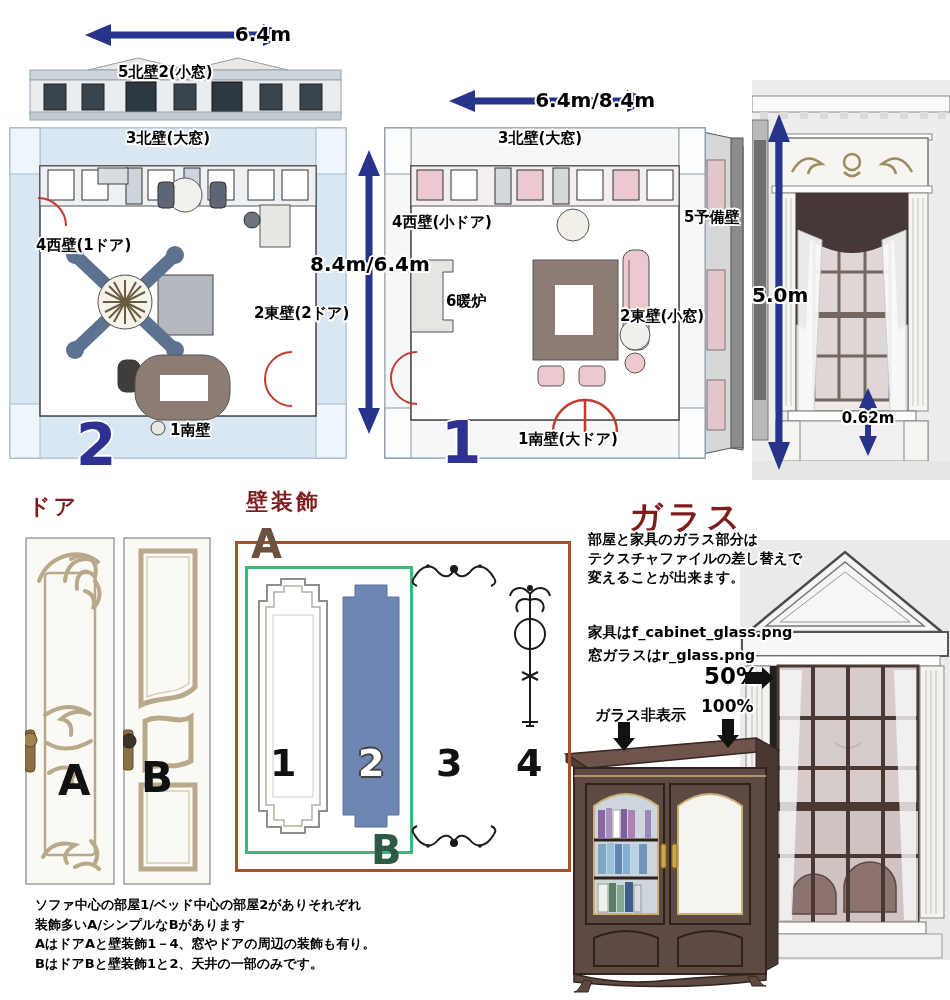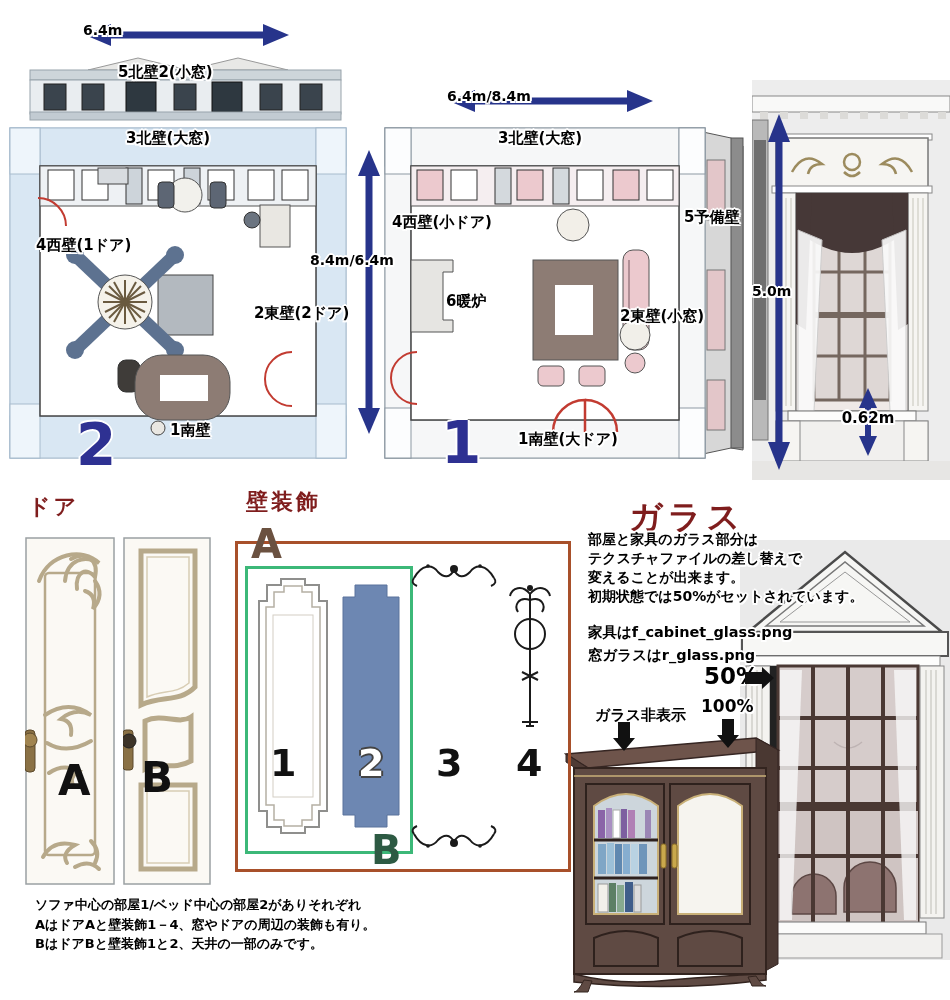--- a/index.html
+++ b/index.html
@@ -2,21 +2,21 @@
 <html><head>
 <meta charset="utf-8">
 <style>
   html,body{margin:0;padding:0;background:#fff;}
   #canvas{position:relative;width:950px;height:1000px;background:#fff;overflow:hidden;
           font-family:"DejaVu Sans","Liberation Sans",sans-serif;color:#000;}
   svg{position:absolute;display:block;}
   .lbl{position:absolute;font-size:15px;font-weight:bold;white-space:nowrap;z-index:6;line-height:1.1;}
   .ol{text-shadow:2px 0 0 #fff,-2px 0 0 #fff,0 2px 0 #fff,0 -2px 0 #fff,
       1.5px 1.5px 0 #fff,-1.5px -1.5px 0 #fff,1.5px -1.5px 0 #fff,-1.5px 1.5px 0 #fff;}
-  .dim{font-size:14px;text-align:left;}
+  .dim{font-size:20px;text-align:right;}
   .heading{position:absolute;font-size:22px;font-weight:bold;color:#7f1d1d;letter-spacing:3px;z-index:6;}
   .roomnum{position:absolute;font-size:58px;font-weight:900;color:#2e3192;line-height:1;z-index:6;
       text-shadow:2px 0 0 #fff,-2px 0 0 #fff,0 2px 0 #fff,0 -2px 0 #fff;}
   .bigletter{position:absolute;font-size:42px;font-weight:bold;color:#111;line-height:1;z-index:7;}
   .deconum{position:absolute;font-size:38px;font-weight:bold;color:#111;line-height:1;z-index:7;}
   .box{position:absolute;z-index:4;}
   .txtblock{position:absolute;z-index:6;}
   .txtblock div{white-space:nowrap;}
 </style>
 </head>
@@ -329,21 +329,20 @@
   <div class="deconum" style="left:270px;top:744px">1</div>
   <div class="deconum" style="left:358px;top:744px;color:#fff;text-shadow:2px 0 0 #444,-2px 0 0 #444,0 2px 0 #444,0 -2px 0 #444">2</div>
   <div class="deconum" style="left:436px;top:744px">3</div>
   <div class="deconum" style="left:516px;top:744px">4</div>
 
   <div class="heading" style="left:629px;top:495px;font-size:33px;letter-spacing:5px">ガラス</div>
   <div class="txtblock" style="left:588px;top:530px;font-size:14px;line-height:19px;font-weight:bold">
     <div class="ol">部屋と家具のガラス部分は</div>
     <div class="ol">テクスチャファイルの差し替えで</div>
     <div class="ol">変えることが出来ます。</div>
-    <div class="ol">初期状態では50%がセットされています。</div>
   </div>
   <div class="txtblock" style="left:588px;top:621px;font-size:14.5px;line-height:23px;font-weight:bold">
     <div class="ol">家具はf_cabinet_glass.png</div>
     <div class="ol">窓ガラスはr_glass.png</div>
   </div>
 
   <svg style="left:740px;top:540px" width="210" height="420" viewBox="0 0 210 420">
     <rect x="0" y="0" width="210" height="420" fill="#eaeaea"></rect>
     <polygon points="8,92 105,12 202,92" fill="#f6f6f4" stroke="#4a4a4a" stroke-width="2.5"></polygon>
     <polygon points="26,86 105,22 184,86" fill="none" stroke="#777" stroke-width="1.5"></polygon>
@@ -432,17 +431,18 @@
   <svg style="left:717px;top:719px;z-index:6" width="22" height="30">
     <polygon points="5,0 17,0 17,16 22,16 11,29 0,16 5,16" fill="#111"></polygon>
   </svg>
   <div class="lbl ol" style="left:595px;top:707px">ガラス非表示</div>
   <svg style="left:613px;top:722px;z-index:6" width="22" height="30">
     <polygon points="5,0 17,0 17,16 22,16 11,29 0,16 5,16" fill="#111"></polygon>
   </svg>
 
   <div class="txtblock" style="left:35px;top:895px;font-size:13px;line-height:19.5px;font-weight:bold">
     <div>ソファ中心の部屋1/ベッド中心の部屋2がありそれぞれ</div>
+    <div>装飾多いA/シンプルなBがあります</div>
     <div>AはドアAと壁装飾1－4、窓やドアの周辺の装飾も有り。</div>
     <div>BはドアBと壁装飾1と2、天井の一部のみです。</div>
   </div>
 
 </div>
 
 </body></html>

